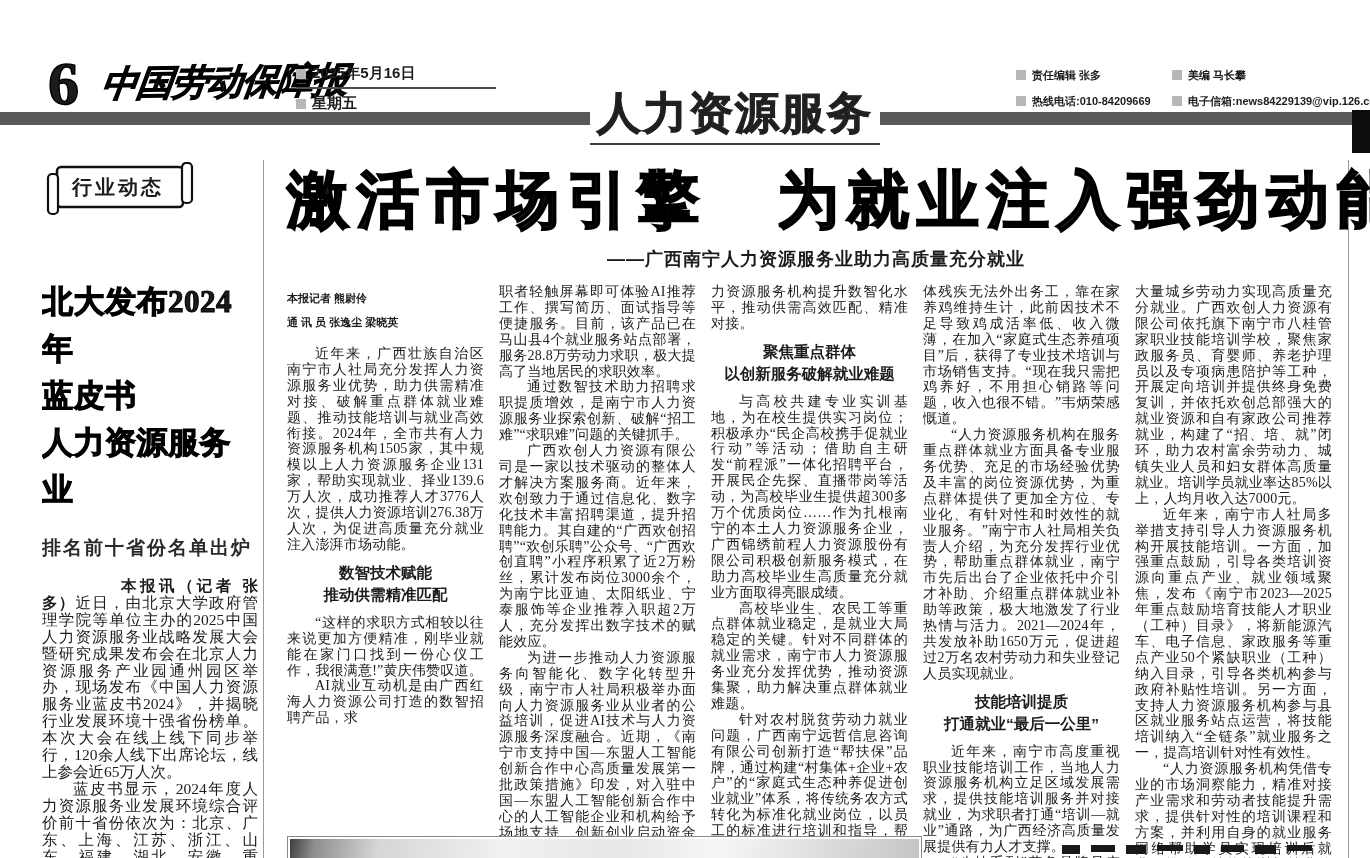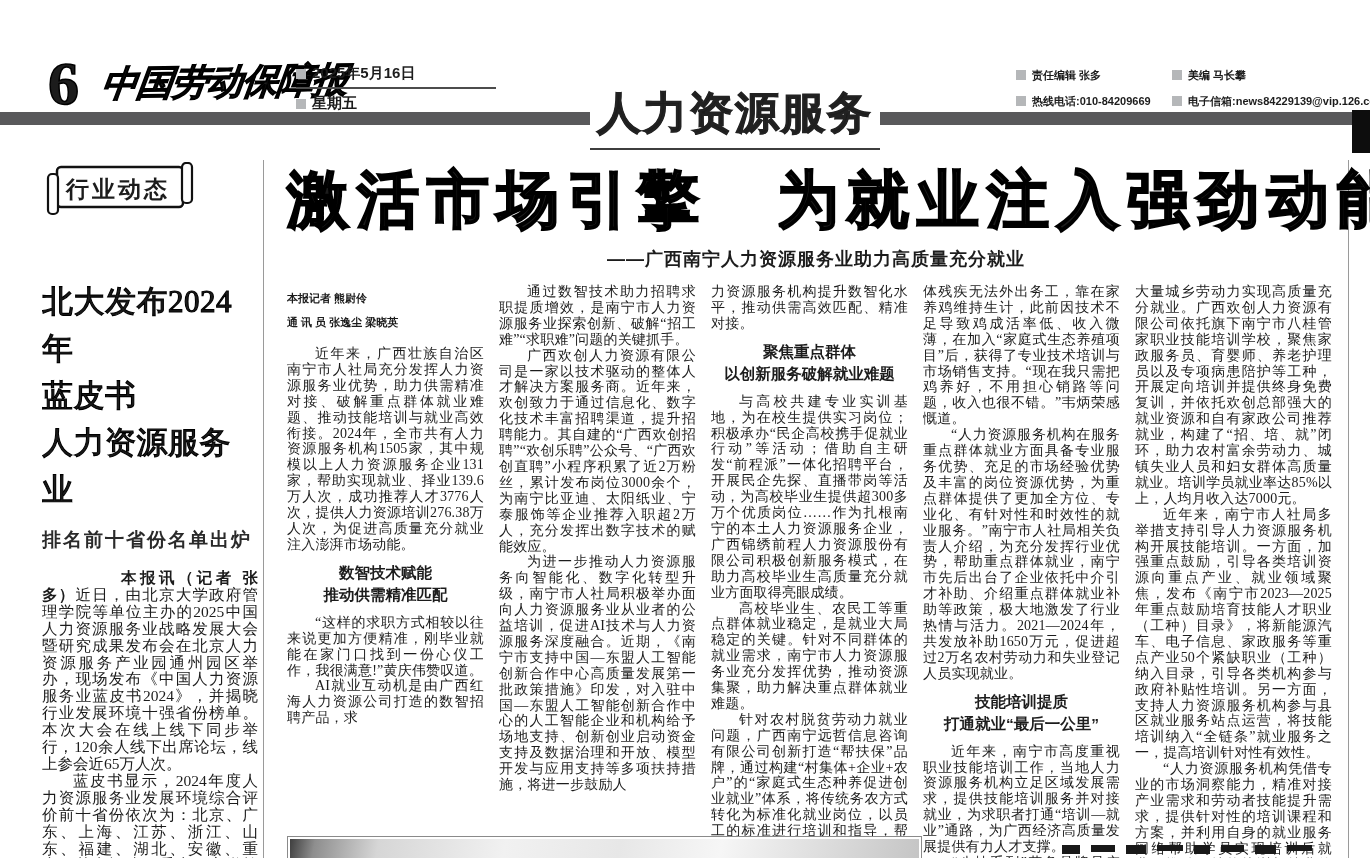--- a/index.html
+++ b/index.html
@@ -19,34 +19,34 @@
   .week-row{font-size:15px;font-weight:bold;margin-top:5px;}
   .sq{display:inline-block;width:10px;height:10px;background:#b5b7b9;margin-right:6px;vertical-align:-1px;}
   .hdr-item{font-family:"Liberation Sans",sans-serif;font-size:11px;font-weight:bold;white-space:nowrap;}
 
   
   .bar{top:112px;height:13px;background:#59595b;}
   .edge-box{left:1352px;top:110px;width:18px;height:43px;background:#0d0d0d;}
   .section-title{
     left:590px;top:84px;width:290px;background:#fff;text-align:center;
     font-size:44px;font-weight:900;letter-spacing:2px;-webkit-text-stroke:1px #222;
-    padding-bottom:5px;border-bottom:2px solid #3e3e3e;
+    border-bottom:2px solid #3e3e3e;
   }
 
   
   .vrule{width:1px;background:#9a9a9a;top:160px;height:698px;}
 
   
   .sidebar{left:42px;top:162px;width:216px;height:696px;overflow:hidden;}
   .banner{position:relative;width:152px;height:54px;margin-left:2px;}
   .banner-label{position:absolute;left:14px;top:12px;width:120px;text-align:center;
-    font-family:"Liberation Sans",sans-serif;font-size:23px;font-weight:bold;letter-spacing:3px;}
-  .sb-headline{margin-top:62px;font-size:31px;font-weight:400;line-height:47px;
+    font-family:"Liberation Sans",sans-serif;font-size:20px;font-weight:bold;letter-spacing:3px;}
+  .sb-headline{margin-top:62px;font-size:31px;font-weight:700;line-height:47px;
     letter-spacing:.5px;-webkit-text-stroke:1.1px #000;}
-  .sb-subtitle{margin-top:14px;font-family:"Liberation Sans",sans-serif;
+  .sb-subtitle{margin-top:22px;font-family:"Liberation Sans",sans-serif;
     font-size:19px;font-weight:600;letter-spacing:2px;color:#2a2a2a;}
   .sb-body{margin-top:17px;}
   .sb-p{font-size:15.5px;line-height:16.9px;text-align:justify;margin:0;text-indent:2em;}
   .lead{font-weight:bold;font-family:"Liberation Sans",sans-serif;margin-left:48px;}
 
   
   .main-headline{left:287px;top:158px;width:1058px;text-align:center;
     font-size:62px;font-weight:900;letter-spacing:8px;white-space:nowrap;
     -webkit-text-stroke:2px #000;}
   .main-deck{left:287px;top:247px;width:1058px;text-align:center;
@@ -134,20 +134,21 @@
     <p class="colp ind">近年来，广西壮族自治区南宁市人社局充分发挥人力资源服务业优势，助力供需精准对接、破解重点群体就业难题、推动技能培训与就业高效衔接。2024年，全市共有人力资源服务机构1505家，其中规模以上人力资源服务企业131家，帮助实现就业、择业139.6万人次，成功推荐人才3776人次，提供人力资源培训276.38万人次，为促进高质量充分就业注入澎湃市场动能。</p>
     <div class="subhead">
       <div>数智技术赋能</div>
       <div>推动供需精准匹配</div>
     </div>
     <p class="colp ind">“这样的求职方式相较以往来说更加方便精准，刚毕业就能在家门口找到一份心仪工作，我很满意!”黄庆伟赞叹道。</p>
     <p class="colp ind">AI就业互动机是由广西红海人力资源公司打造的数智招聘产品，求</p>
   </div>
 
   <div class="col c1">
+    <p class="colp">职者轻触屏幕即可体验AI推荐工作、撰写简历、面试指导等便捷服务。目前，该产品已在马山县4个就业服务站点部署，服务28.8万劳动力求职，极大提高了当地居民的求职效率。</p>
     <p class="colp ind">通过数智技术助力招聘求职提质增效，是南宁市人力资源服务业探索创新、破解“招工难”“求职难”问题的关键抓手。</p>
     <p class="colp ind">广西欢创人力资源有限公司是一家以技术驱动的整体人才解决方案服务商。近年来，欢创致力于通过信息化、数字化技术丰富招聘渠道，提升招聘能力。其自建的“广西欢创招聘”“欢创乐聘”公众号、“广西欢创直聘”小程序积累了近2万粉丝，累计发布岗位3000余个，为南宁比亚迪、太阳纸业、宁泰服饰等企业推荐入职超2万人，充分发挥出数字技术的赋能效应。</p>
     <p class="colp ind">为进一步推动人力资源服务向智能化、数字化转型升级，南宁市人社局积极举办面向人力资源服务业从业者的公益培训，促进AI技术与人力资源服务深度融合。近期，《南宁市支持中国—东盟人工智能创新合作中心高质量发展第一批政策措施》印发，对入驻中国—东盟人工智能创新合作中心的人工智能企业和机构给予场地支持、创新创业启动资金支持及数据治理和开放、模型开发与应用支持等多项扶持措施，将进一步鼓励人</p>
   </div>
 
   <div class="col c2">
     <p class="colp">力资源服务机构提升数智化水平，推动供需高效匹配、精准对接。</p>
     <div class="subhead">
       <div>聚焦重点群体</div>
       <div>以创新服务破解就业难题</div>

